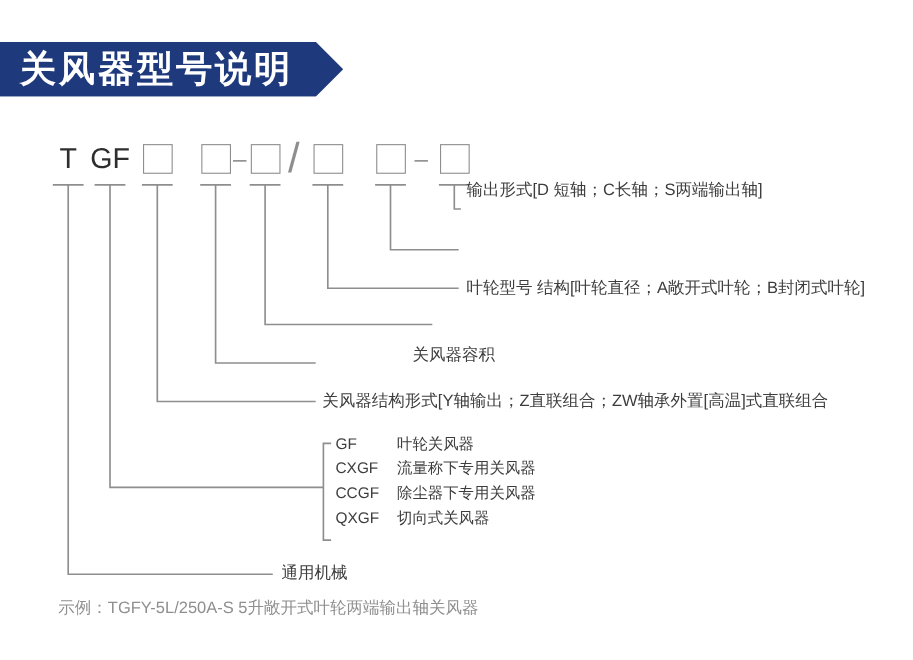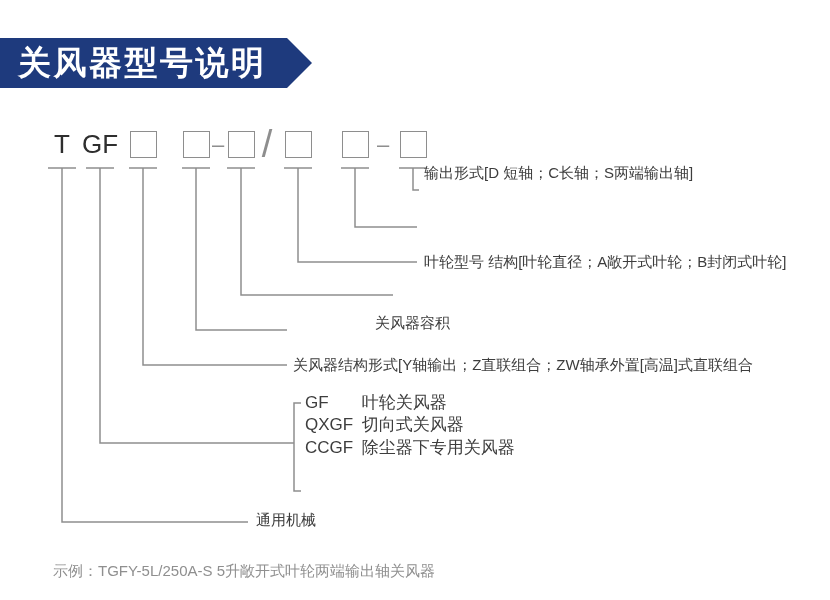--- a/index.html
+++ b/index.html
@@ -45,25 +45,25 @@
   }
   .ann.output-form{left:424px;top:163px;text-align:center;}
   .ann.blade{left:424px;top:217px;}
   .ann.impeller{left:424px;top:252px;}
   .ann.capacity{left:375px;top:285px;margin-top:28px;}
   .ann.motor{left:293px;top:320px;}
   .ann.structure{left:293px;top:355px;}
   .ann.general{left:256px;top:512px;font-family:Liberation Mono, monospace;}
   
   .gf-list{position:absolute;left:305px;top:392px;}
-  .gf-row{height:22.4px;line-height:22.4px;font-size:17px;color:#3d3d3d;white-space:nowrap;}
+  .gf-row{height:22.4px;line-height:22.4px;font-size:14px;color:#3d3d3d;white-space:nowrap;}
   .gf-code{display:inline-block;width:52px;}
   
   .example{position:absolute;color:#8f8f8f;font-size:15px;line-height:20px;white-space:nowrap;}
-  .example.l1{left:53px;top:561px;}
+  .example.l1{left:53px;top:543px;}
   .example.l2{left:95px;top:565px;}
 </style>
 </head>
 <body>
 
 <div class="page">
 
   <div class="banner">
     <span class="banner-title">关风器型号说明</span>
   </div>
@@ -99,26 +99,30 @@
   <div class="ann capacity">关风器容积</div>
   <div class="ann structure">关风器结构形式[Y轴输出；Z直联组合；ZW轴承外置[高温]式直联组合</div>
   <div class="ann general">通用机械</div>
 
   <div class="gf-list">
     <div class="gf-row">
       <span class="gf-code">GF</span>
       <span>叶轮关风器</span>
     </div>
     <div class="gf-row">
-      <span class="gf-code">QXGF</span>
-      <span>切向式关风器</span>
+      <span class="gf-code">CXGF</span>
+      <span>流量称下专用关风器</span>
     </div>
     <div class="gf-row">
       <span class="gf-code">CCGF</span>
       <span>除尘器下专用关风器</span>
+    </div>
+    <div class="gf-row">
+      <span class="gf-code">QXGF</span>
+      <span>切向式关风器</span>
     </div>
   </div>
 
   <div class="example l1">
     <span>示例：</span><span>TGFY-5L/250A-S 5升敞开式叶轮两端输出轴关风器</span>
   </div>
 
 </div>
 
 </body></html>

